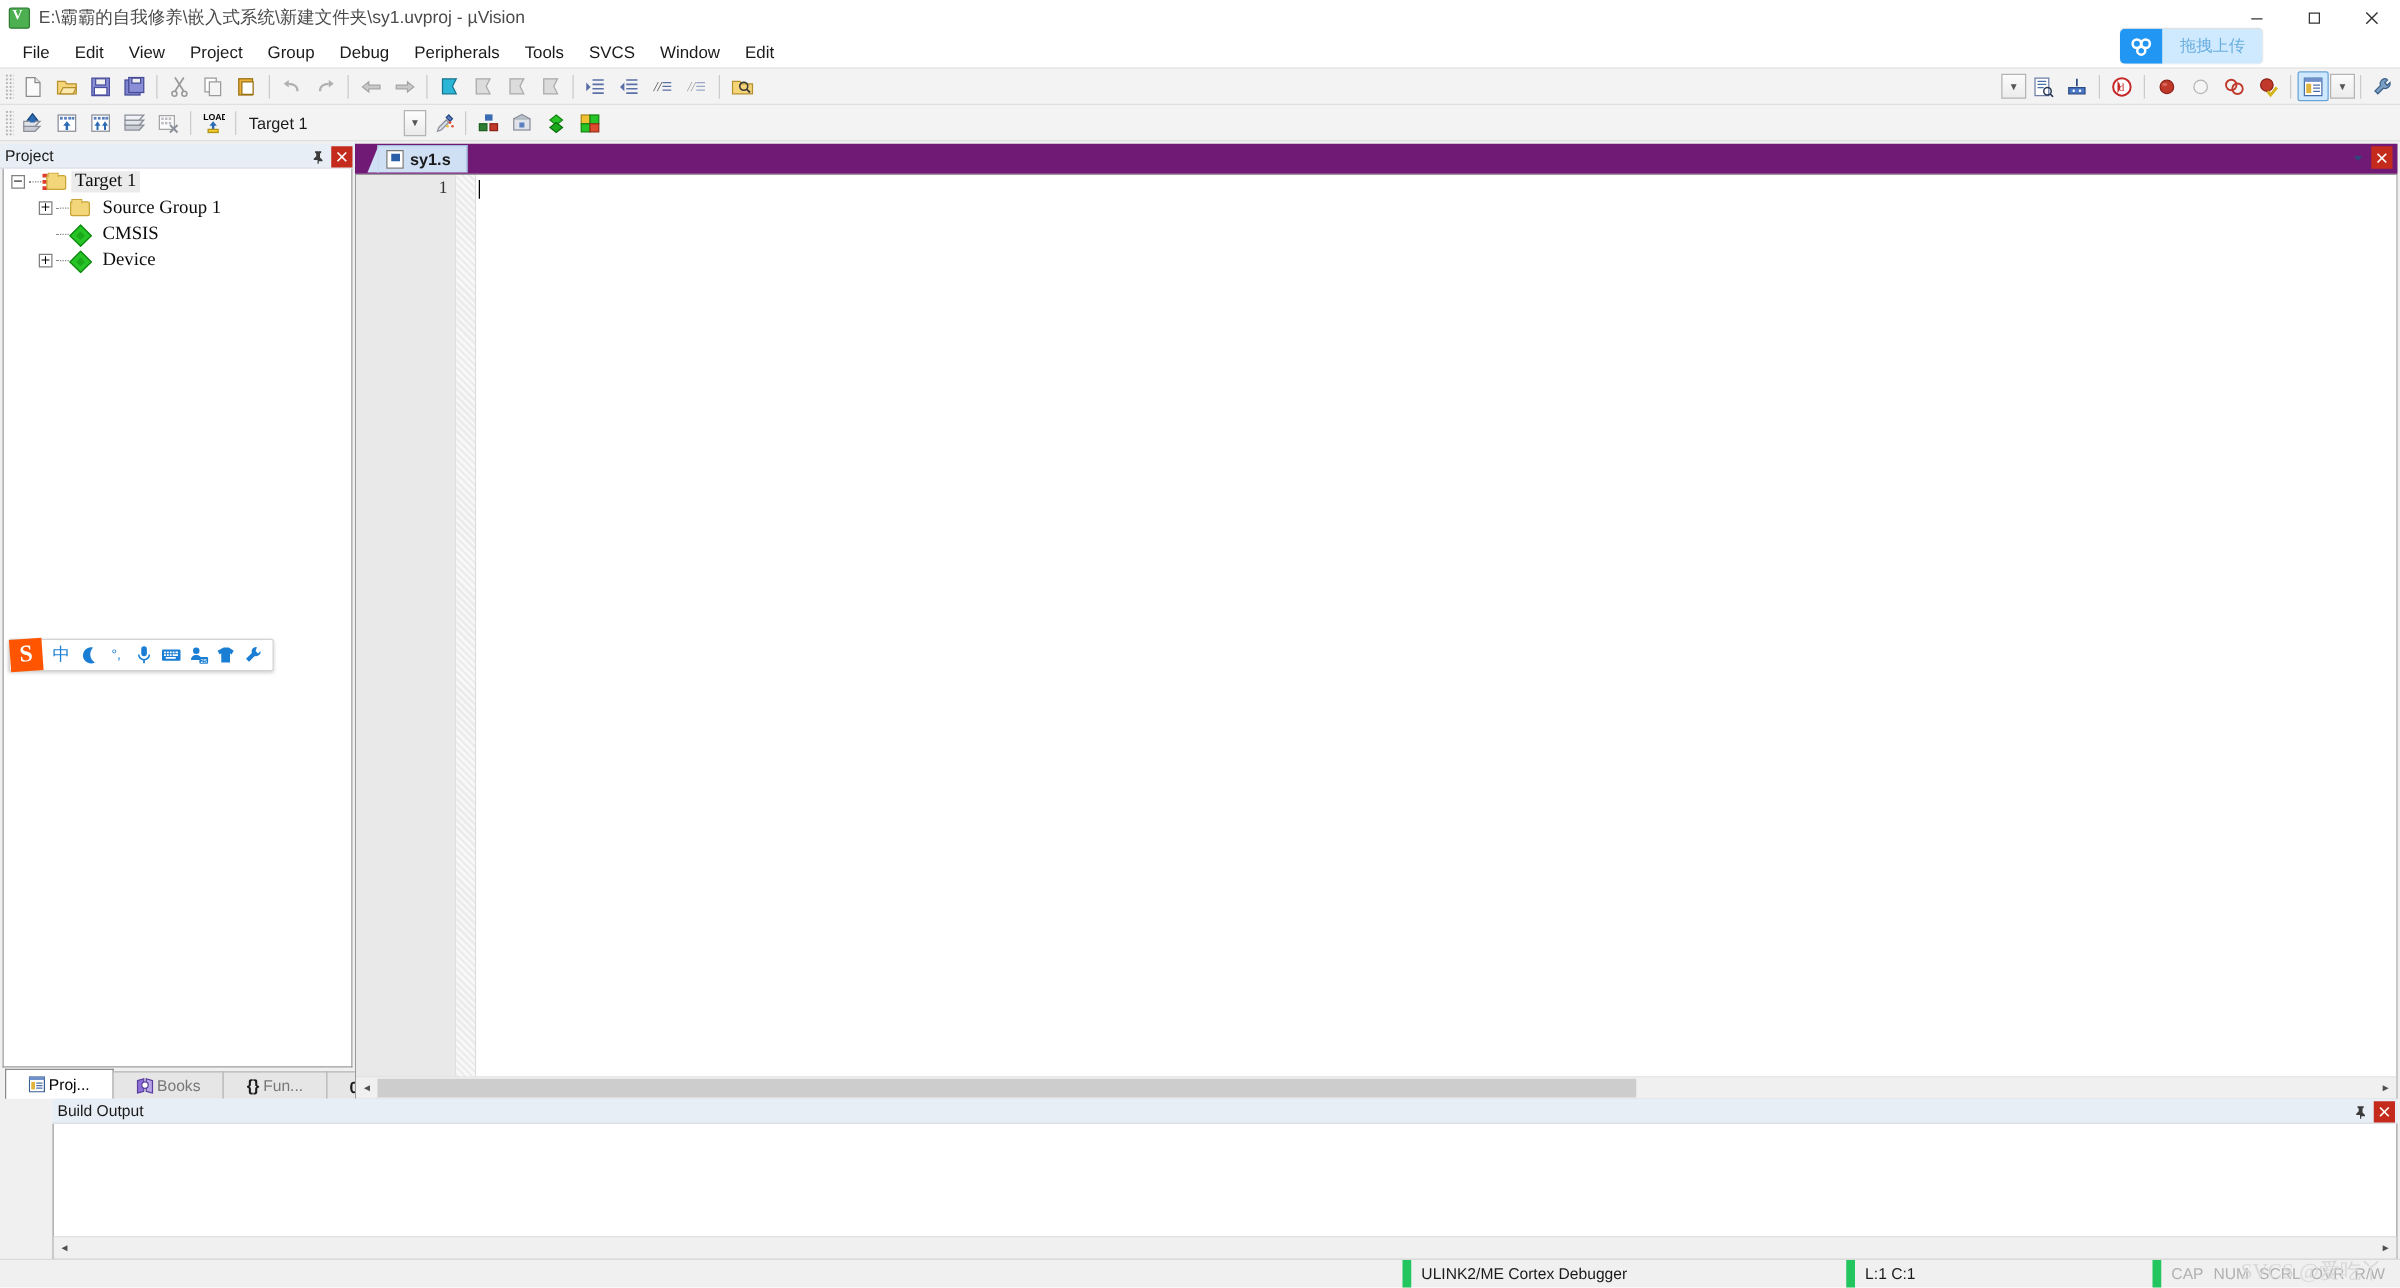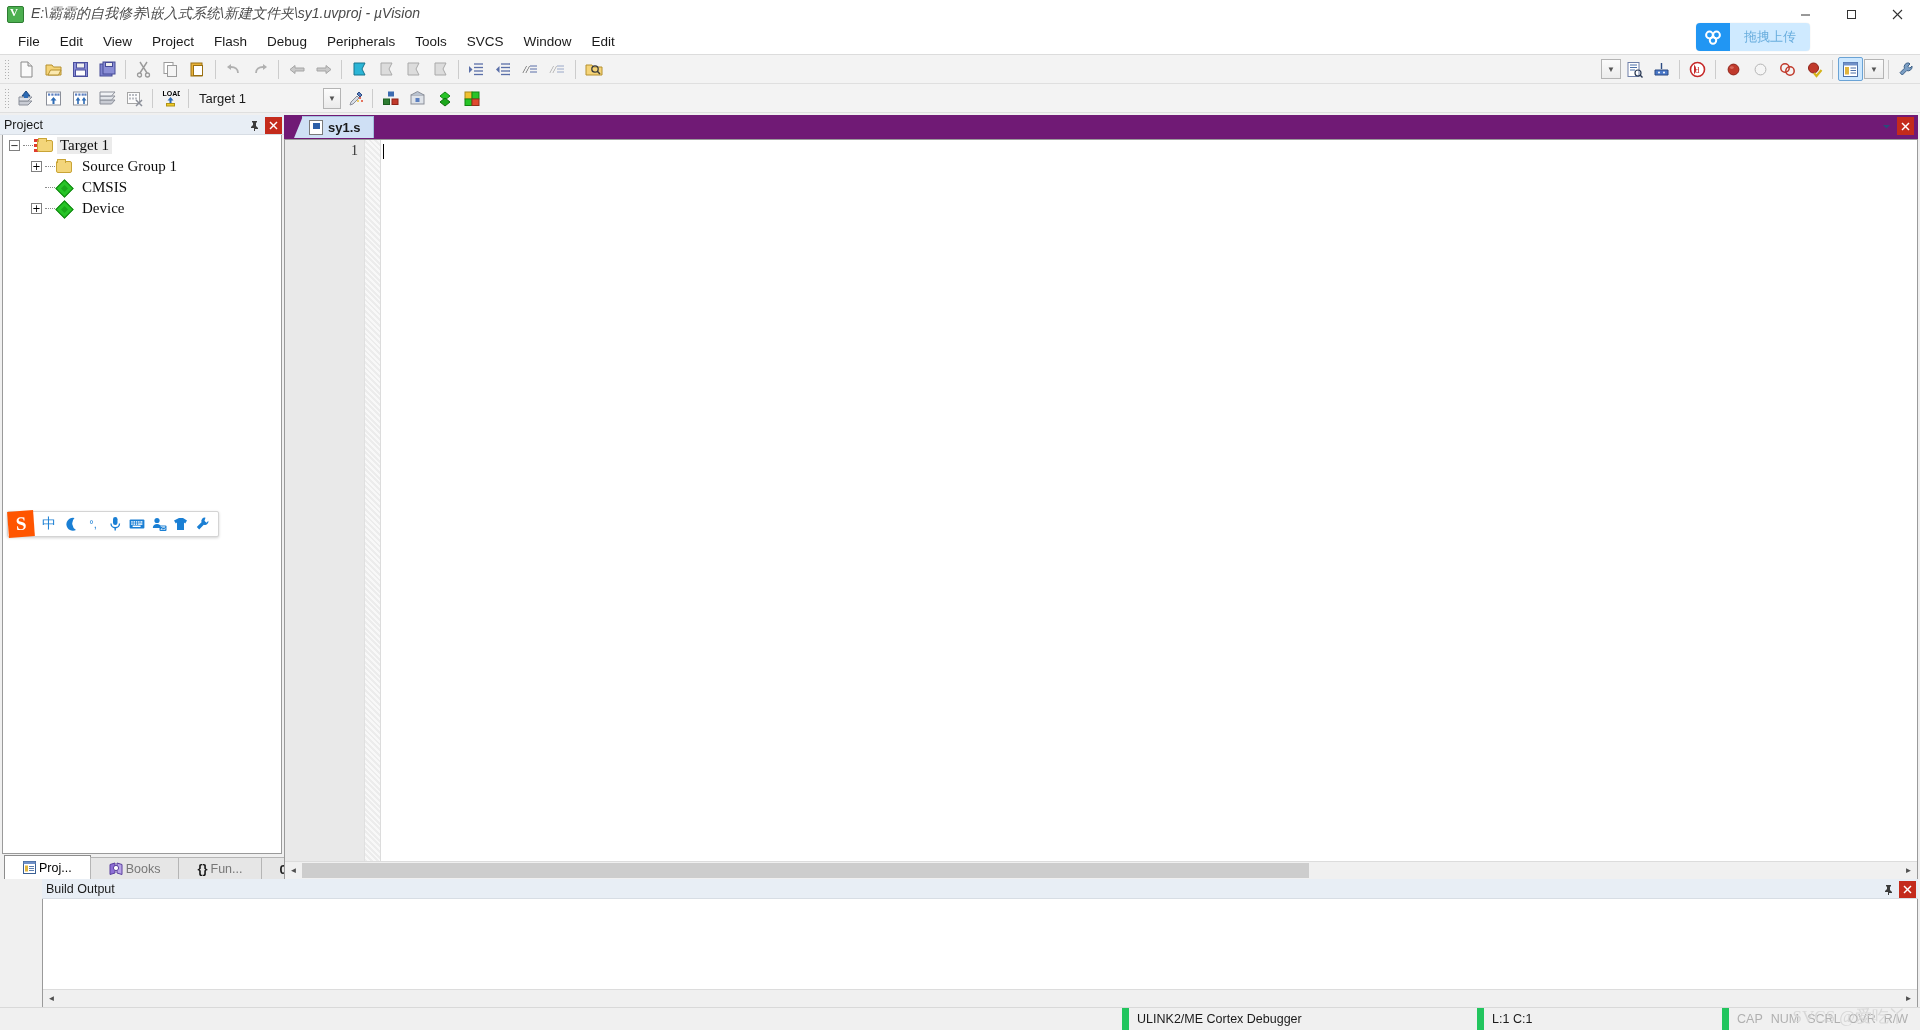--- a/index.html
+++ b/index.html
@@ -45,21 +45,20 @@
     color: #fff;
     font-size: 11px;
     font-weight: bold;
     font-family: "Liberation Serif", serif;
   }
   .title-text {
     font-size: 14px;
     color: #4a4a4a;
     font-family: "Liberation Sans", sans-serif;
     white-space: nowrap;
-    font-style: italic;
   }
   .win-buttons {
     position: absolute;
     right: 0; top: 0;
     height: 29px;
     display: flex;
   }
   .win-btn {
     width: 46px; height: 29px;
     display: flex; align-items: center; justify-content: center;
@@ -592,21 +591,21 @@
           </svg>
       </div>
     </div>
   </div>
 
   <div class="menubar">
     <div class="menu-item">File</div>
     <div class="menu-item">Edit</div>
     <div class="menu-item">View</div>
     <div class="menu-item">Project</div>
-    <div class="menu-item">Flash</div>
+    <div class="menu-item">Group</div>
     <div class="menu-item">Debug</div>
     <div class="menu-item">Peripherals</div>
     <div class="menu-item">Tools</div>
     <div class="menu-item">SVCS</div>
     <div class="menu-item">Window</div>
     <div class="menu-item">Edit</div>
 
     <div class="upload-widget">
       <div class="upload-icon-box">
         <svg width="20" height="16" viewBox="0 0 20 16">

